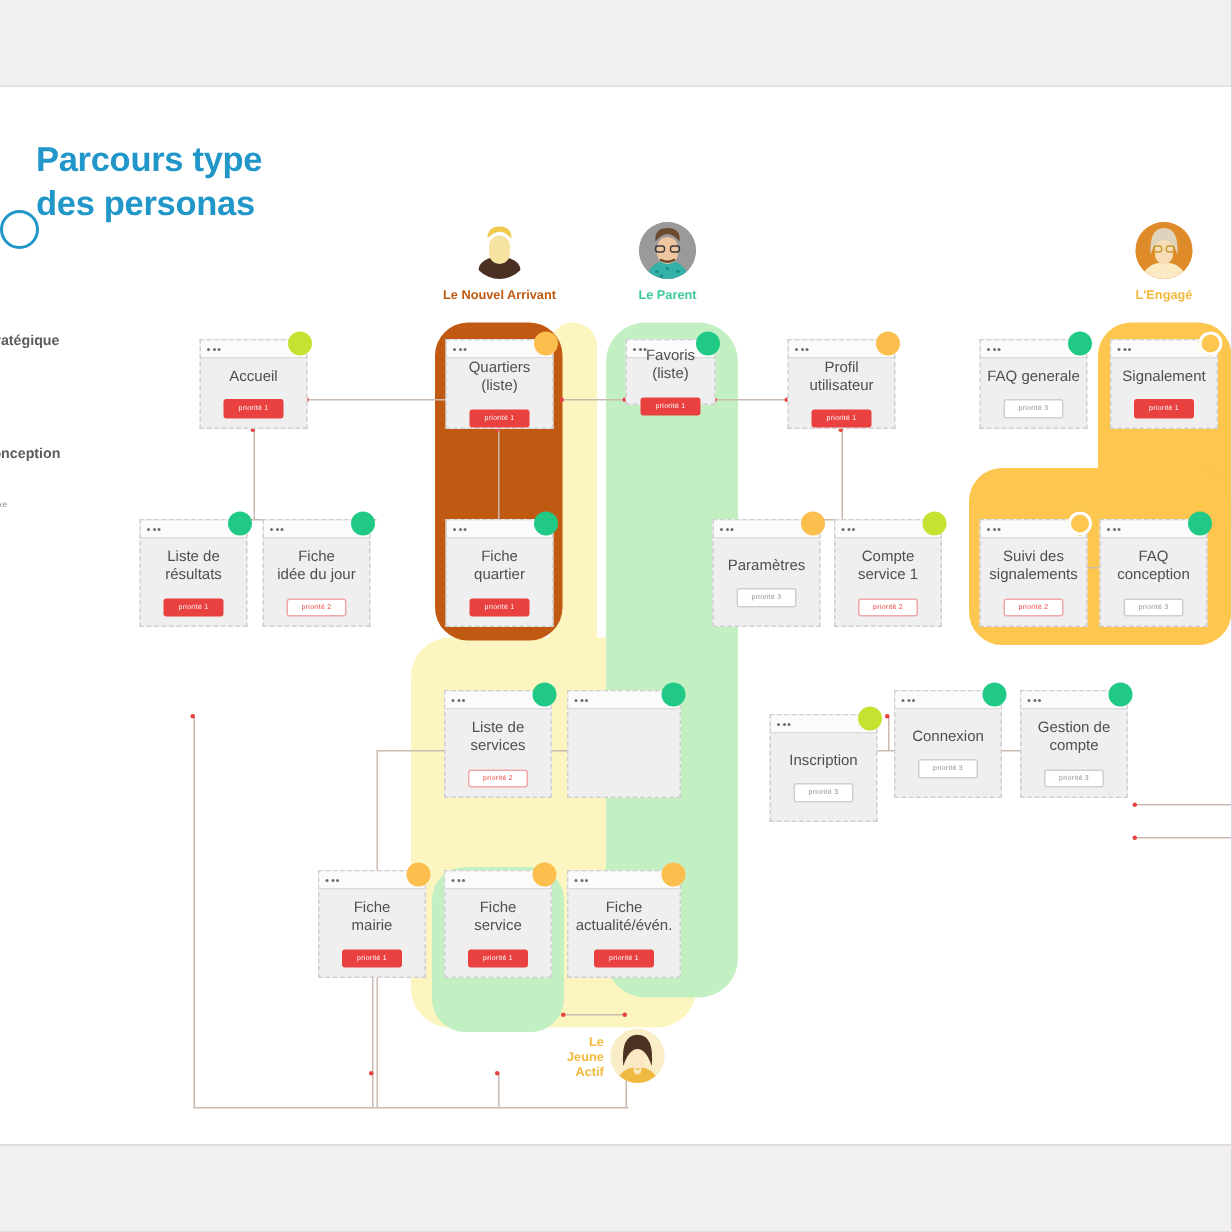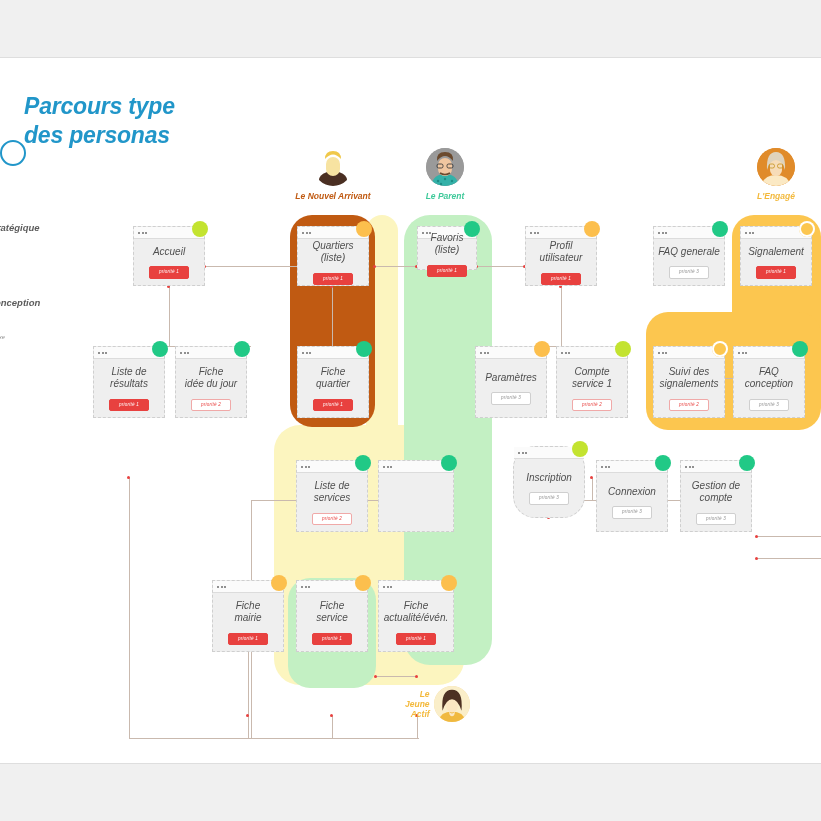--- a/index.html
+++ b/index.html
@@ -2,21 +2,21 @@
 <html><head>
 <meta charset="utf-8">
 <style>
   html,body{margin:0;padding:0;}
   body{
     width:821px;height:821px;overflow:hidden;
     background:#ffffff;
     font-family:"Liberation Sans", sans-serif;
     -webkit-font-smoothing:antialiased;
   }
-  #app{position:relative;width:821px;height:821px;background:#701a75;font-style:italic;}
+  #app{position:relative;width:821px;height:821px;background:#701a75;}
 
   
   .band{position:absolute;left:0;width:821px;background:#f0f0f0;}
   .band.top{top:0;height:57px;border-bottom:1px solid #dedede;}
   .band.bottom{top:763px;height:58px;border-top:1px solid #dedede;}
 
   
   .canvas{position:absolute;left:0;top:58px;width:821px;height:705px;background:#fff;overflow:hidden;}
 
   
@@ -82,21 +82,21 @@
   .sdot.lime{background:#c3e330;}
   .sdot.orange{background:#fcbf4d;}
   .sdot.hollow{background:#fcc64f;box-shadow:inset 0 0 0 2px #fff;}
 
   
   .persona{position:absolute;text-align:center;}
   .persona .av{
     width:38px;height:38px;border-radius:50%;margin:0 auto;overflow:hidden;position:relative;
   }
   .persona .pl{margin-top:5px;font-size:8.5px;font-weight:bold;}
-  .persona.inline{display:flex;align-items:center;gap:4px;margin-left:27px;}
+  .persona.inline{display:flex;align-items:center;gap:4px;}
   .persona.inline .pl{margin:0;line-height:10px;white-space:pre-line;text-align:right;}
 </style>
 </head>
 <body>
 
 <div id="app">
 
   <div class="band top"></div>
   <div class="band bottom"></div>
 
@@ -460,21 +460,21 @@
 
     <div class="card" style="left:378px;top:402px;width:76px;height:72px;">
       <div class="bar">
           <i></i>
           <i></i>
           <i></i>
         </div>
       <div class="sdot green" style="right:-4px;top:-6px;"></div>
     </div>
 
-    <div class="card" style="left:513px;top:388px;width:72px;height:72px;border-radius:22px;">
+    <div class="card" style="left:513px;top:418px;width:72px;height:72px;">
       <div class="bar">
           <i></i>
           <i></i>
           <i></i>
         </div>
       <div class="body">
         <div class="cname">Inscription</div>
         <div class="badge p3">priorité 3</div>
       </div>
       <div class="sdot lime" style="right:-4px;top:-6px;"></div>

